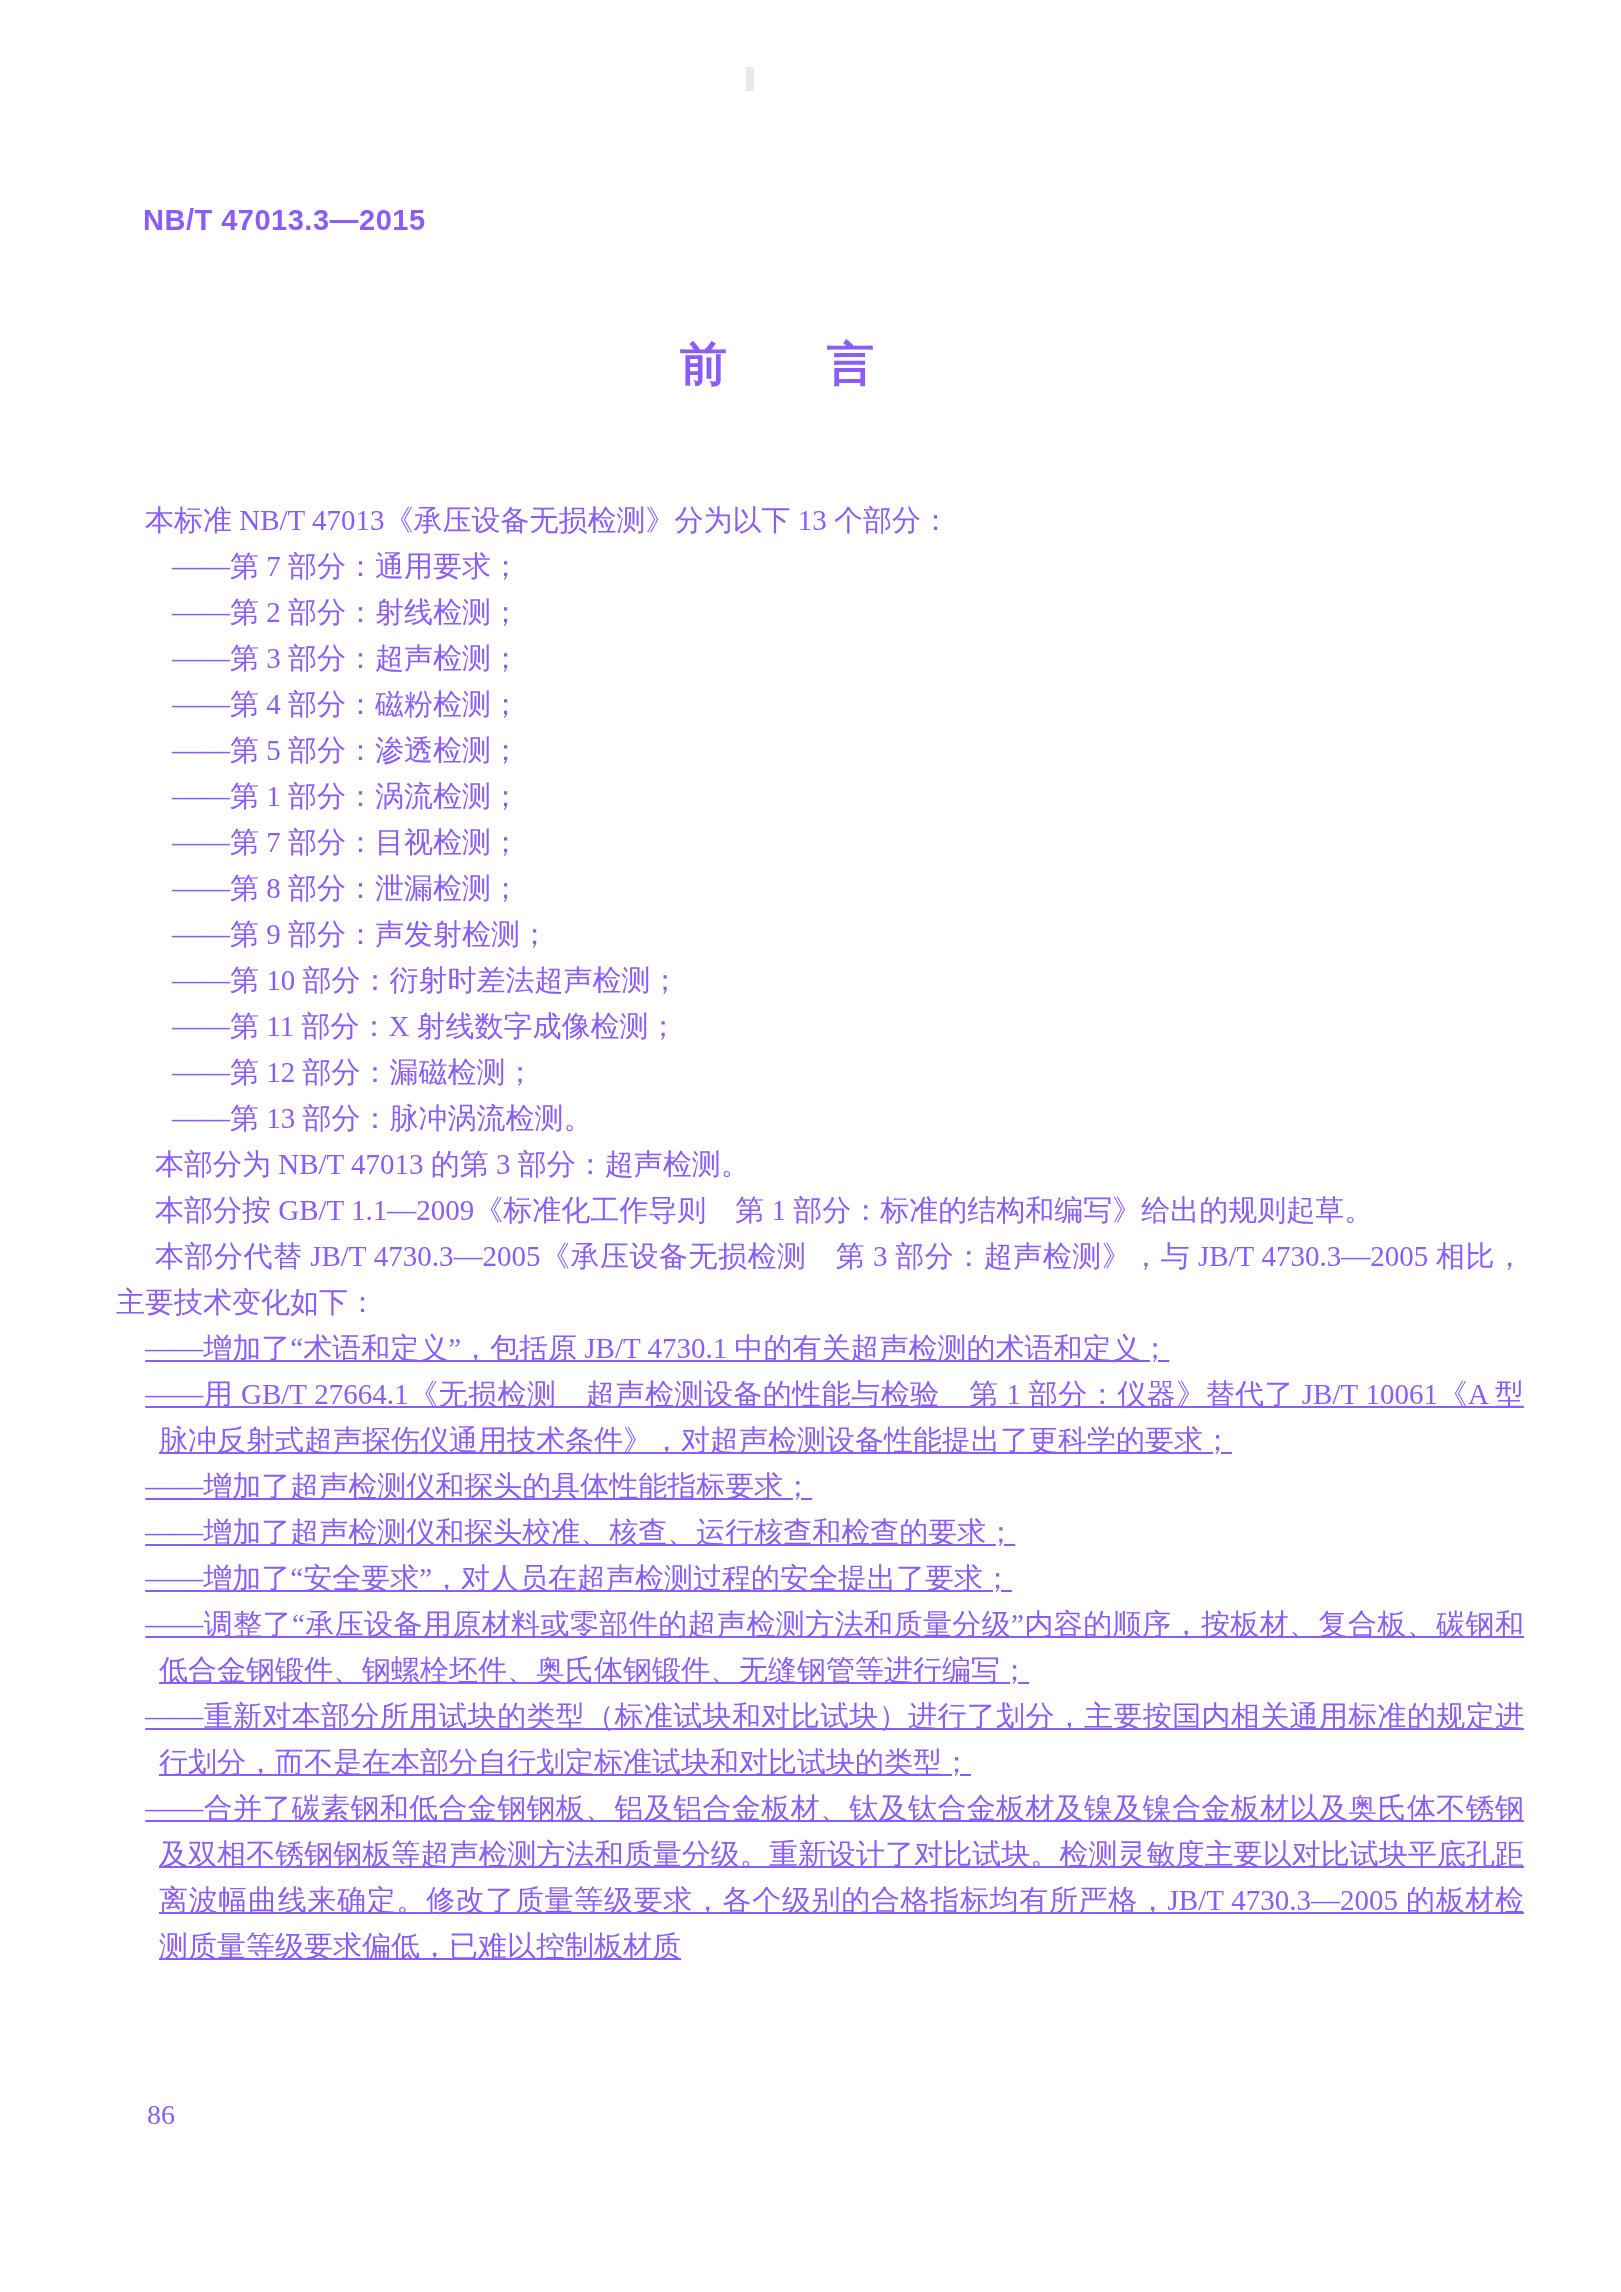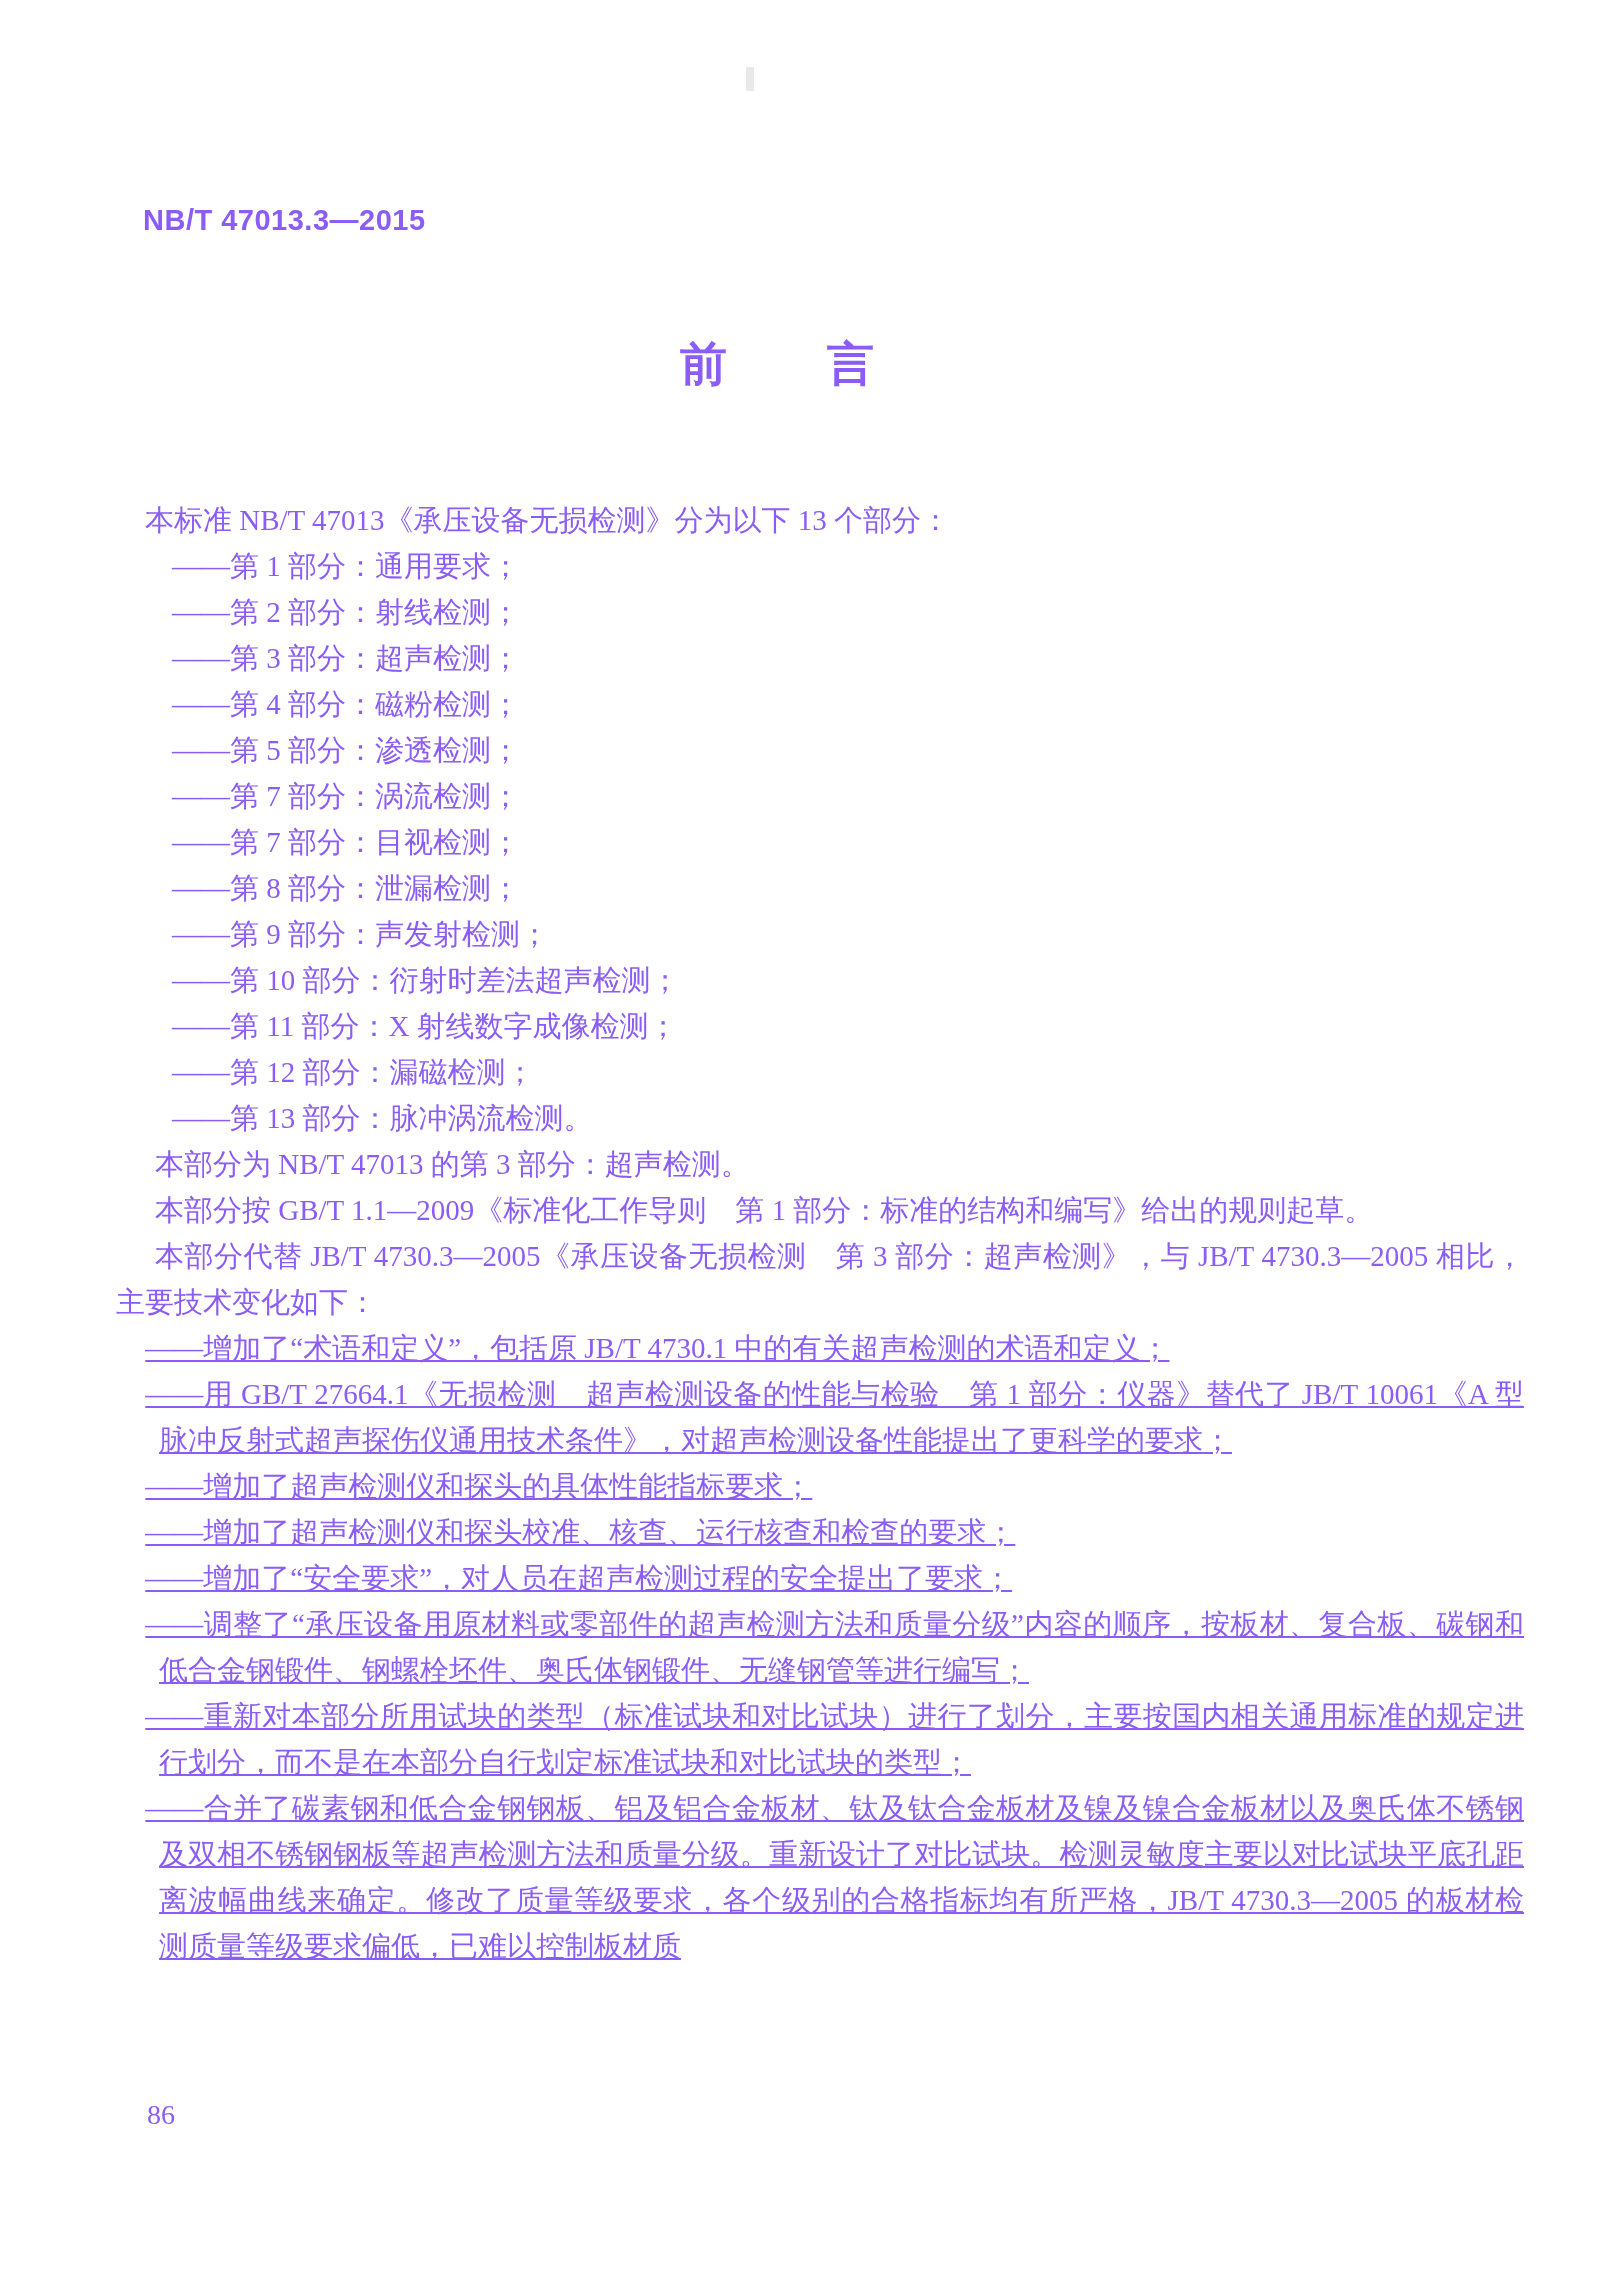--- a/index.html
+++ b/index.html
@@ -100,26 +100,26 @@
 
   <div class="doc-header">NB/T 47013.3—2015</div>
 
   <div class="doc-title">前　　言</div>
 
   <div class="doc-body">
 
     <p class="lead-paragraph">本标准 NB/T 47013《承压设备无损检测》分为以下 13 个部分：</p>
 
     <ul class="part-list">
-      <li class="part-item">——第 1 部分：通用要求；</li>
+      <li class="part-item">——第 7 部分：通用要求；</li>
       <li class="part-item">——第 2 部分：射线检测；</li>
       <li class="part-item">——第 3 部分：超声检测；</li>
       <li class="part-item">——第 4 部分：磁粉检测；</li>
       <li class="part-item">——第 5 部分：渗透检测；</li>
-      <li class="part-item">——第 7 部分：涡流检测；</li>
+      <li class="part-item">——第 1 部分：涡流检测；</li>
       <li class="part-item">——第 7 部分：目视检测；</li>
       <li class="part-item">——第 8 部分：泄漏检测；</li>
       <li class="part-item">——第 9 部分：声发射检测；</li>
       <li class="part-item">——第 10 部分：衍射时差法超声检测；</li>
       <li class="part-item">——第 11 部分：X 射线数字成像检测；</li>
       <li class="part-item">——第 12 部分：漏磁检测；</li>
       <li class="part-item">——第 13 部分：脉冲涡流检测。</li>
     </ul>
 
     <p class="body-paragraph">本部分为 NB/T 47013 的第 3 部分：超声检测。</p>

